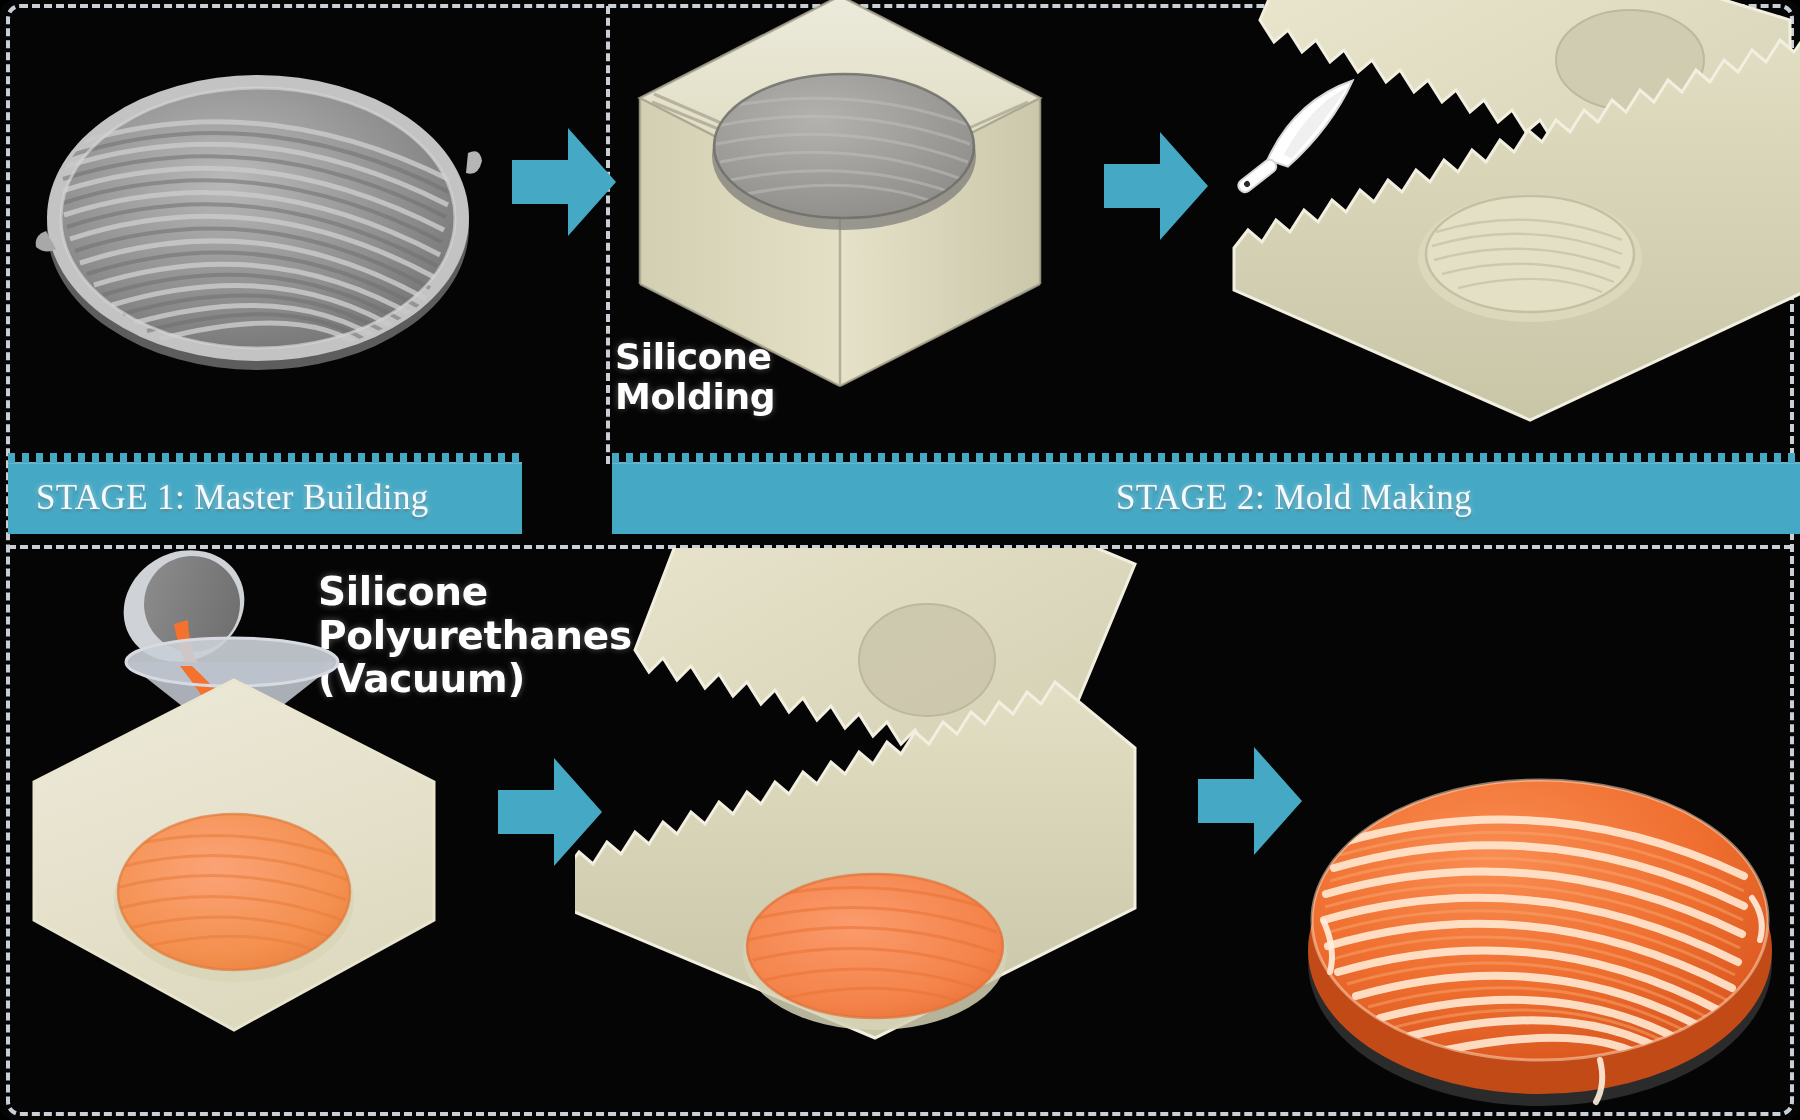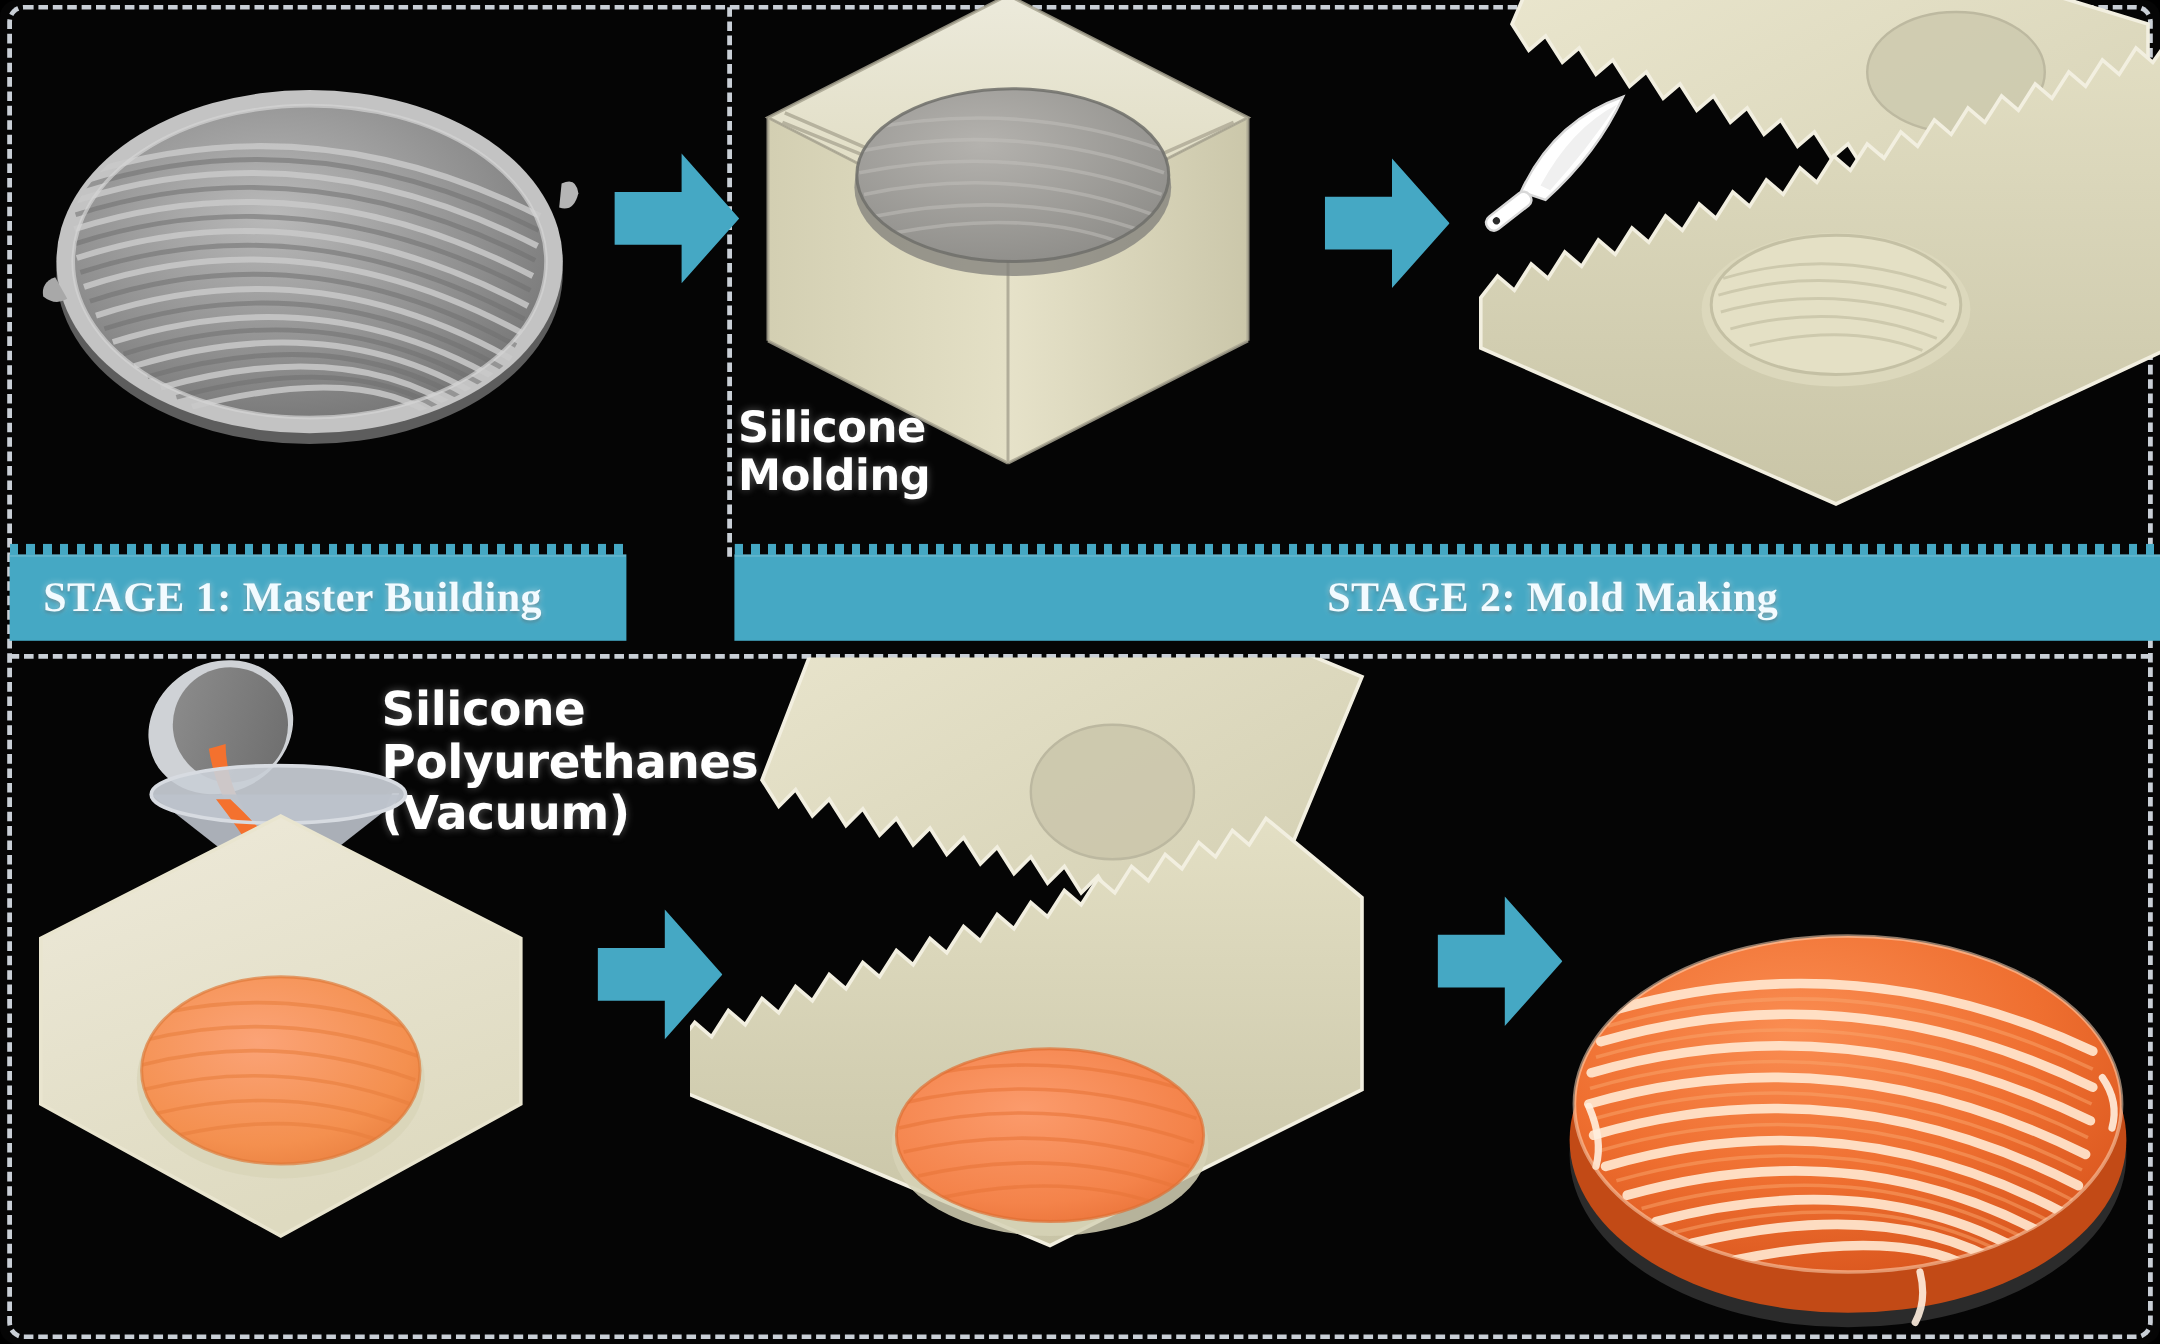--- a/index.html
+++ b/index.html
@@ -43,21 +43,21 @@
   
   .banner {
     position: absolute;
     background: #45a8c4;
     display: flex;
     align-items: center;
     box-shadow: inset 0 2px 0 rgba(255,255,255,.18);
   }
   .banner-label {
     font-family: "Liberation Serif", serif;
-    font-weight: bold;
+    font-weight: normal;
     color: #f2fbff;
     letter-spacing: .4px;
     text-shadow: 0 0 5px rgba(255,255,255,.55), 0 2px 3px rgba(0,0,0,.35);
     white-space: nowrap;
   }
   
   .banner::before {
     content: "";
     position: absolute;
     left: 0; right: 0; top: -9px;

